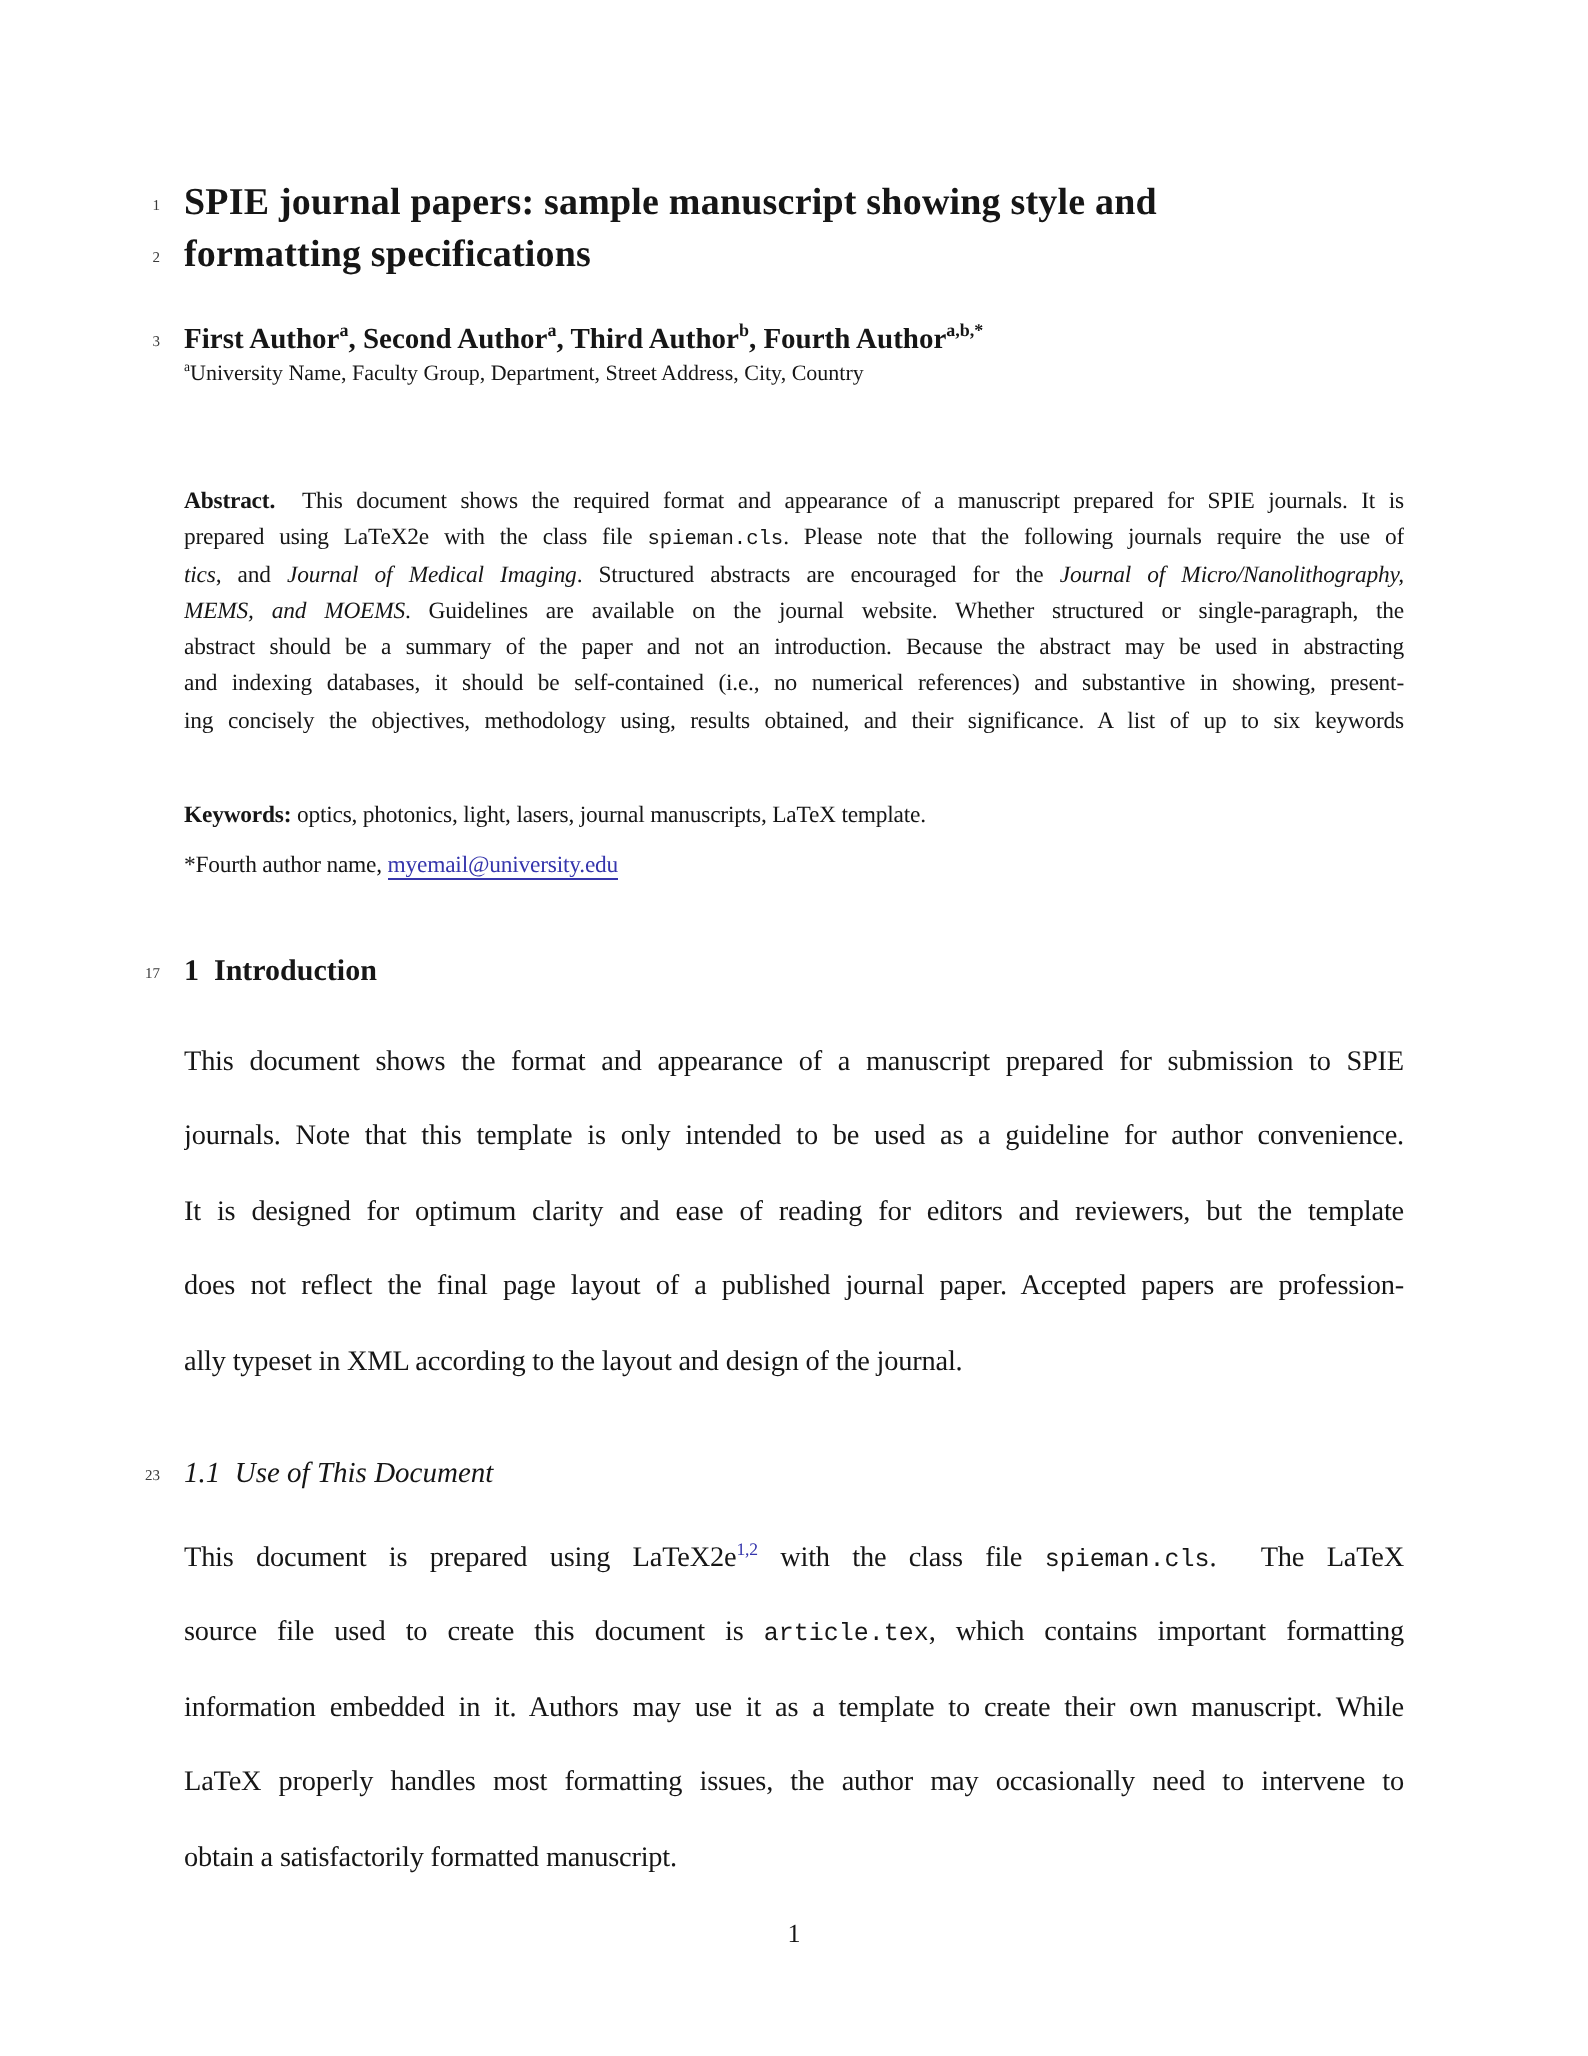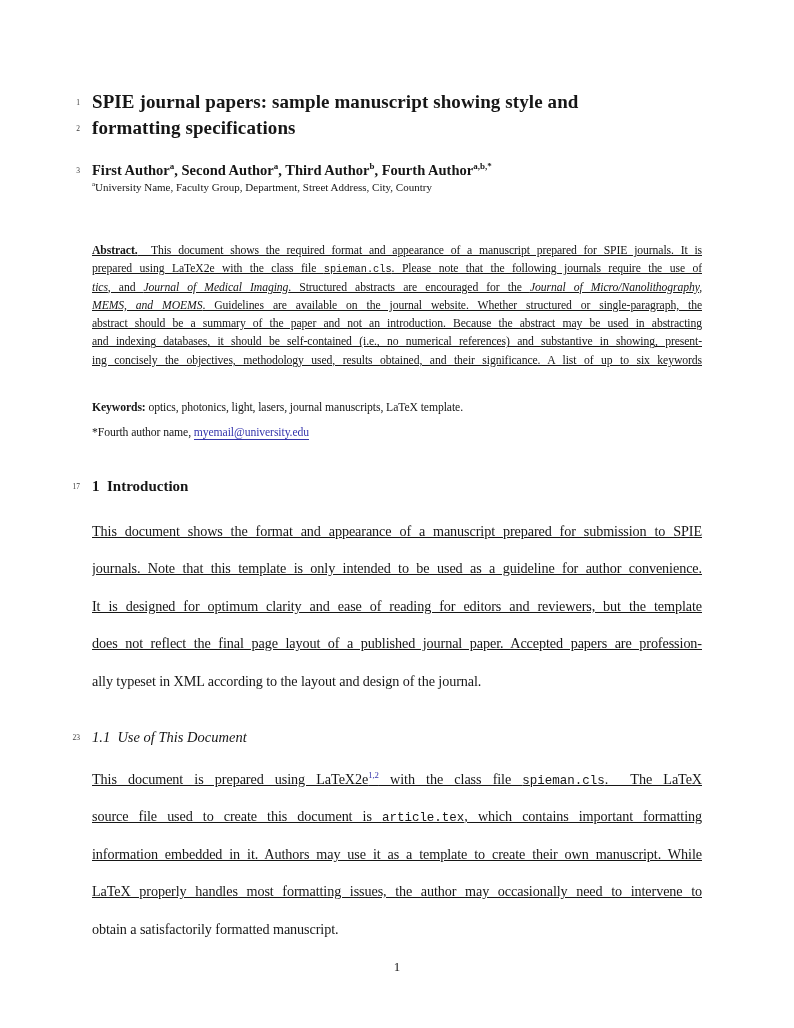--- a/index.html
+++ b/index.html
@@ -40,21 +40,21 @@
     top: 1px;
     width: 28px;
     text-align: right;
     font-size: 7.5px;
     font-weight: normal;
     font-style: normal;
     letter-spacing: 0;
     color: var(--lineno-color, #3a3a3a);
   }
   .content { display: block; }
-  .just .content { text-align: justify; text-align-last: justify; text-decoration: underline; }
+  .just .content { text-align: justify; text-align-last: justify; }
 
   span.b    { font-weight: bold; }
   span.i    { font-style: italic; }
   span.m    { font-family: "Liberation Mono", "DejaVu Sans Mono", monospace; font-size: 0.88em; letter-spacing: 0; }
   span.sup  { vertical-align: super; font-size: 0.62em; line-height: 0; }
   span.bsup { vertical-align: super; font-size: 0.62em; line-height: 0; font-weight: bold; }
   span.link {
     color: var(--link-color, #3535ac);
     border-bottom: 1px solid var(--link-color, #3535ac);
     cursor: pointer;
@@ -112,21 +112,21 @@
         <div class="line just">
           <span class="content"><span class="i">MEMS, and MOEMS</span><span>. Guidelines are available on the journal website. Whether structured or single-paragraph, the</span></span>
         </div>
         <div class="line just">
           <span class="content"><span>abstract should be a summary of the paper and not an introduction. Because the abstract may be used in abstracting</span></span>
         </div>
         <div class="line just">
           <span class="content"><span>and indexing databases, it should be self-contained (i.e., no numerical references) and substantive in showing, present-</span></span>
         </div>
         <div class="line just">
-          <span class="content"><span>ing concisely the objectives, methodology used, results obtained, and their significance. A list of up to six keywords</span></span>
+          <span class="content"><span>ing concisely the objectives, methodology using, results obtained, and their significance. A list of up to six keywords</span></span>
         </div>
       </div>
       <div class="block abs" style="top: 399px;">
         <div class="line">
           <span class="content"><span class="b">Keywords:</span><span>&nbsp;optics, photonics, light, lasers, journal manuscripts, LaTeX template.</span></span>
         </div>
       </div>
       <div class="block abs" style="top: 424px;">
         <div class="line">
           <span class="content"><span>*Fourth author name,&nbsp;</span><span class="link">myemail@university.edu</span></span>

